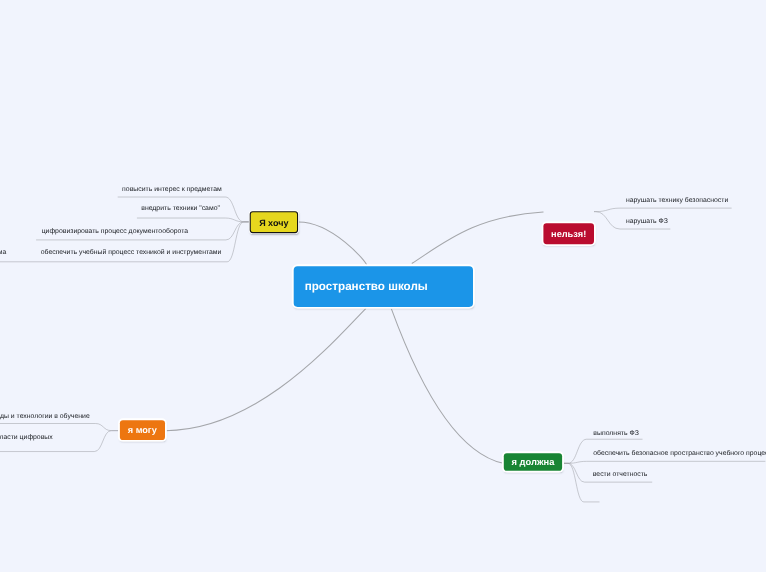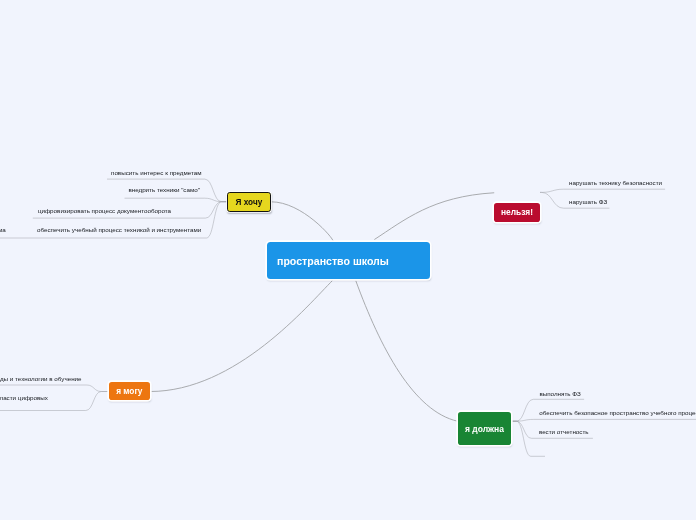--- a/index.html
+++ b/index.html
@@ -57,21 +57,21 @@
   <div class="node" style="left:494px;top:183.2px;width:46px;height:18.4px;border-radius:2.8px;
               background:#ba0c2f;color:#fff;font-size:8.4px;margin-top:20px;">
     <span>нельзя!</span>
   </div>
 
   <div class="node" style="left:108.6px;top:381.5px;width:41.5px;height:18.9px;border-radius:2.8px;
               background:#ed7610;color:#fff;font-size:8.3px;">
     <span>я могу</span>
   </div>
 
-  <div class="node" style="left:457.9px;top:412.3px;width:53.2px;height:33px;border-radius:2.8px;
+  <div class="node" style="left:457.9px;top:412.3px;width:53.2px;height:16px;border-radius:2.8px;
               background:#198534;color:#fff;font-size:8.5px;">
     <span>я должна</span>
   </div>
 
   <div class="leaf" style="left:111px;top:168.8px;">повысить интерес к предметам</div>
   <div class="leaf" style="left:128.4px;top:186.0px;">внедрить техники "само"</div>
   <div class="leaf" style="left:37.9px;top:206.5px;">цифровизировать процесс документооборота</div>
   <div class="leaf" style="left:37.0px;top:225.5px;">обеспечить учебный процесс техникой и инструментами</div>
   <div class="leaf" style="left:-2.0px;top:225.5px;">ма</div>
 

